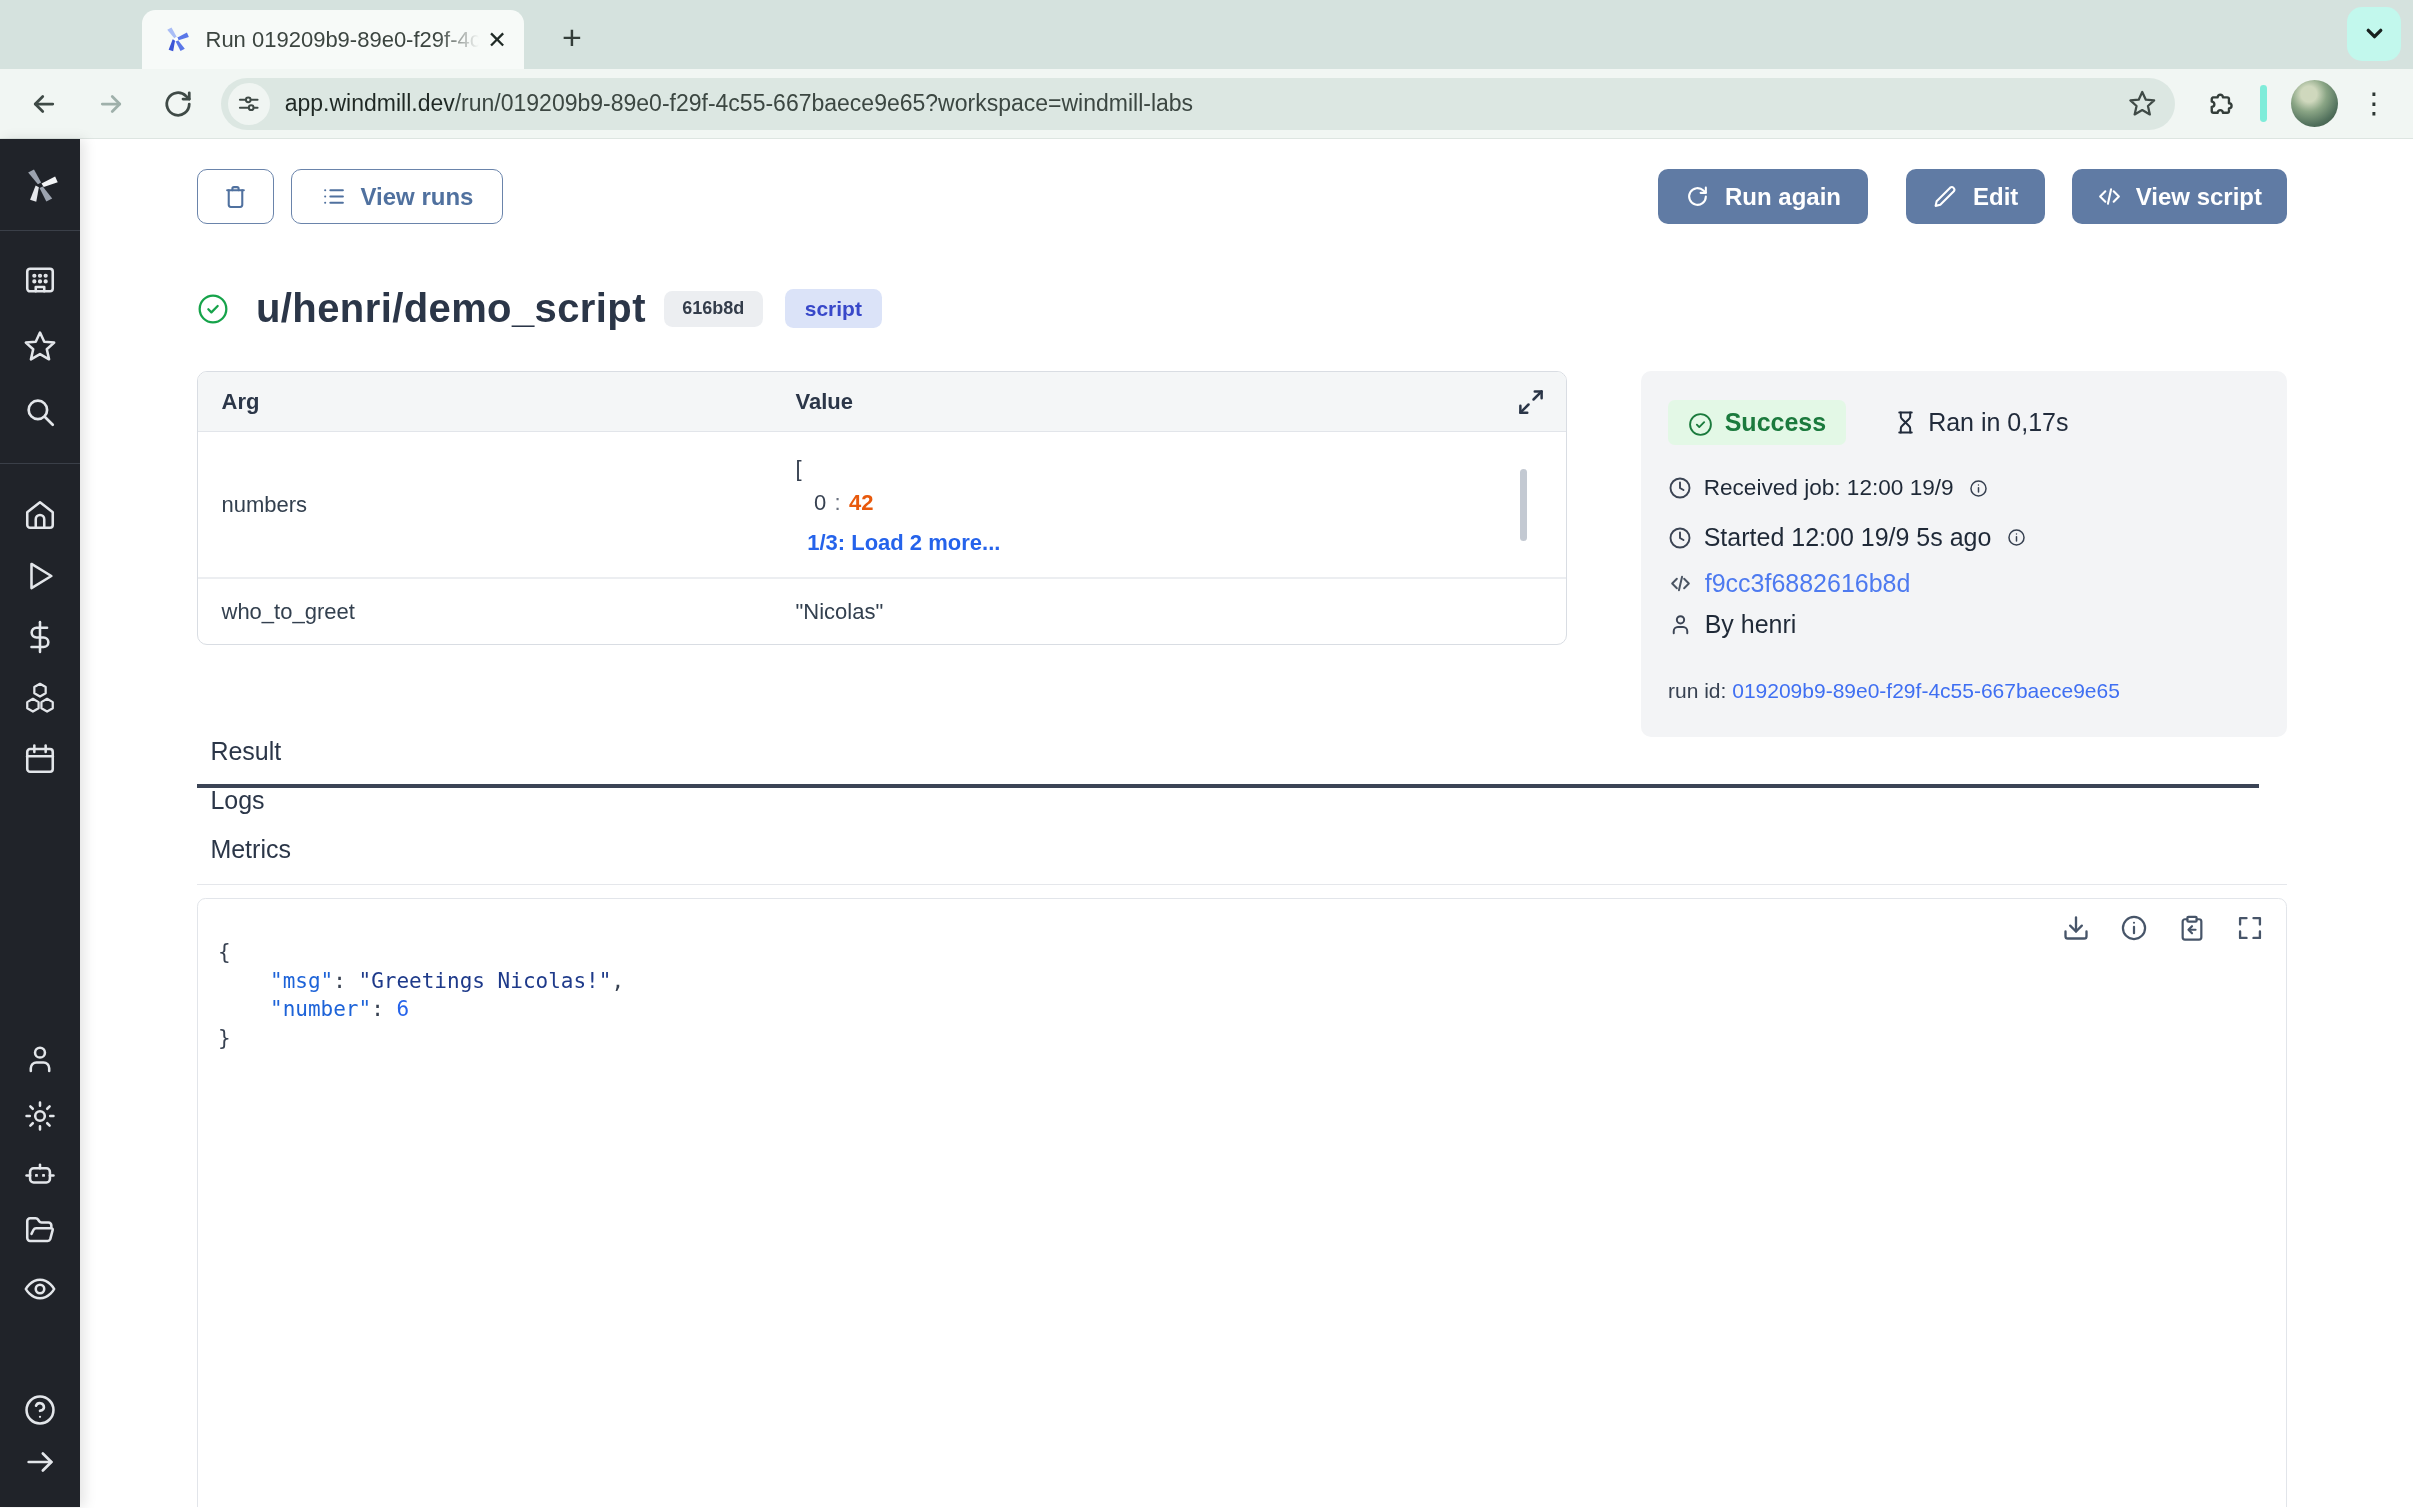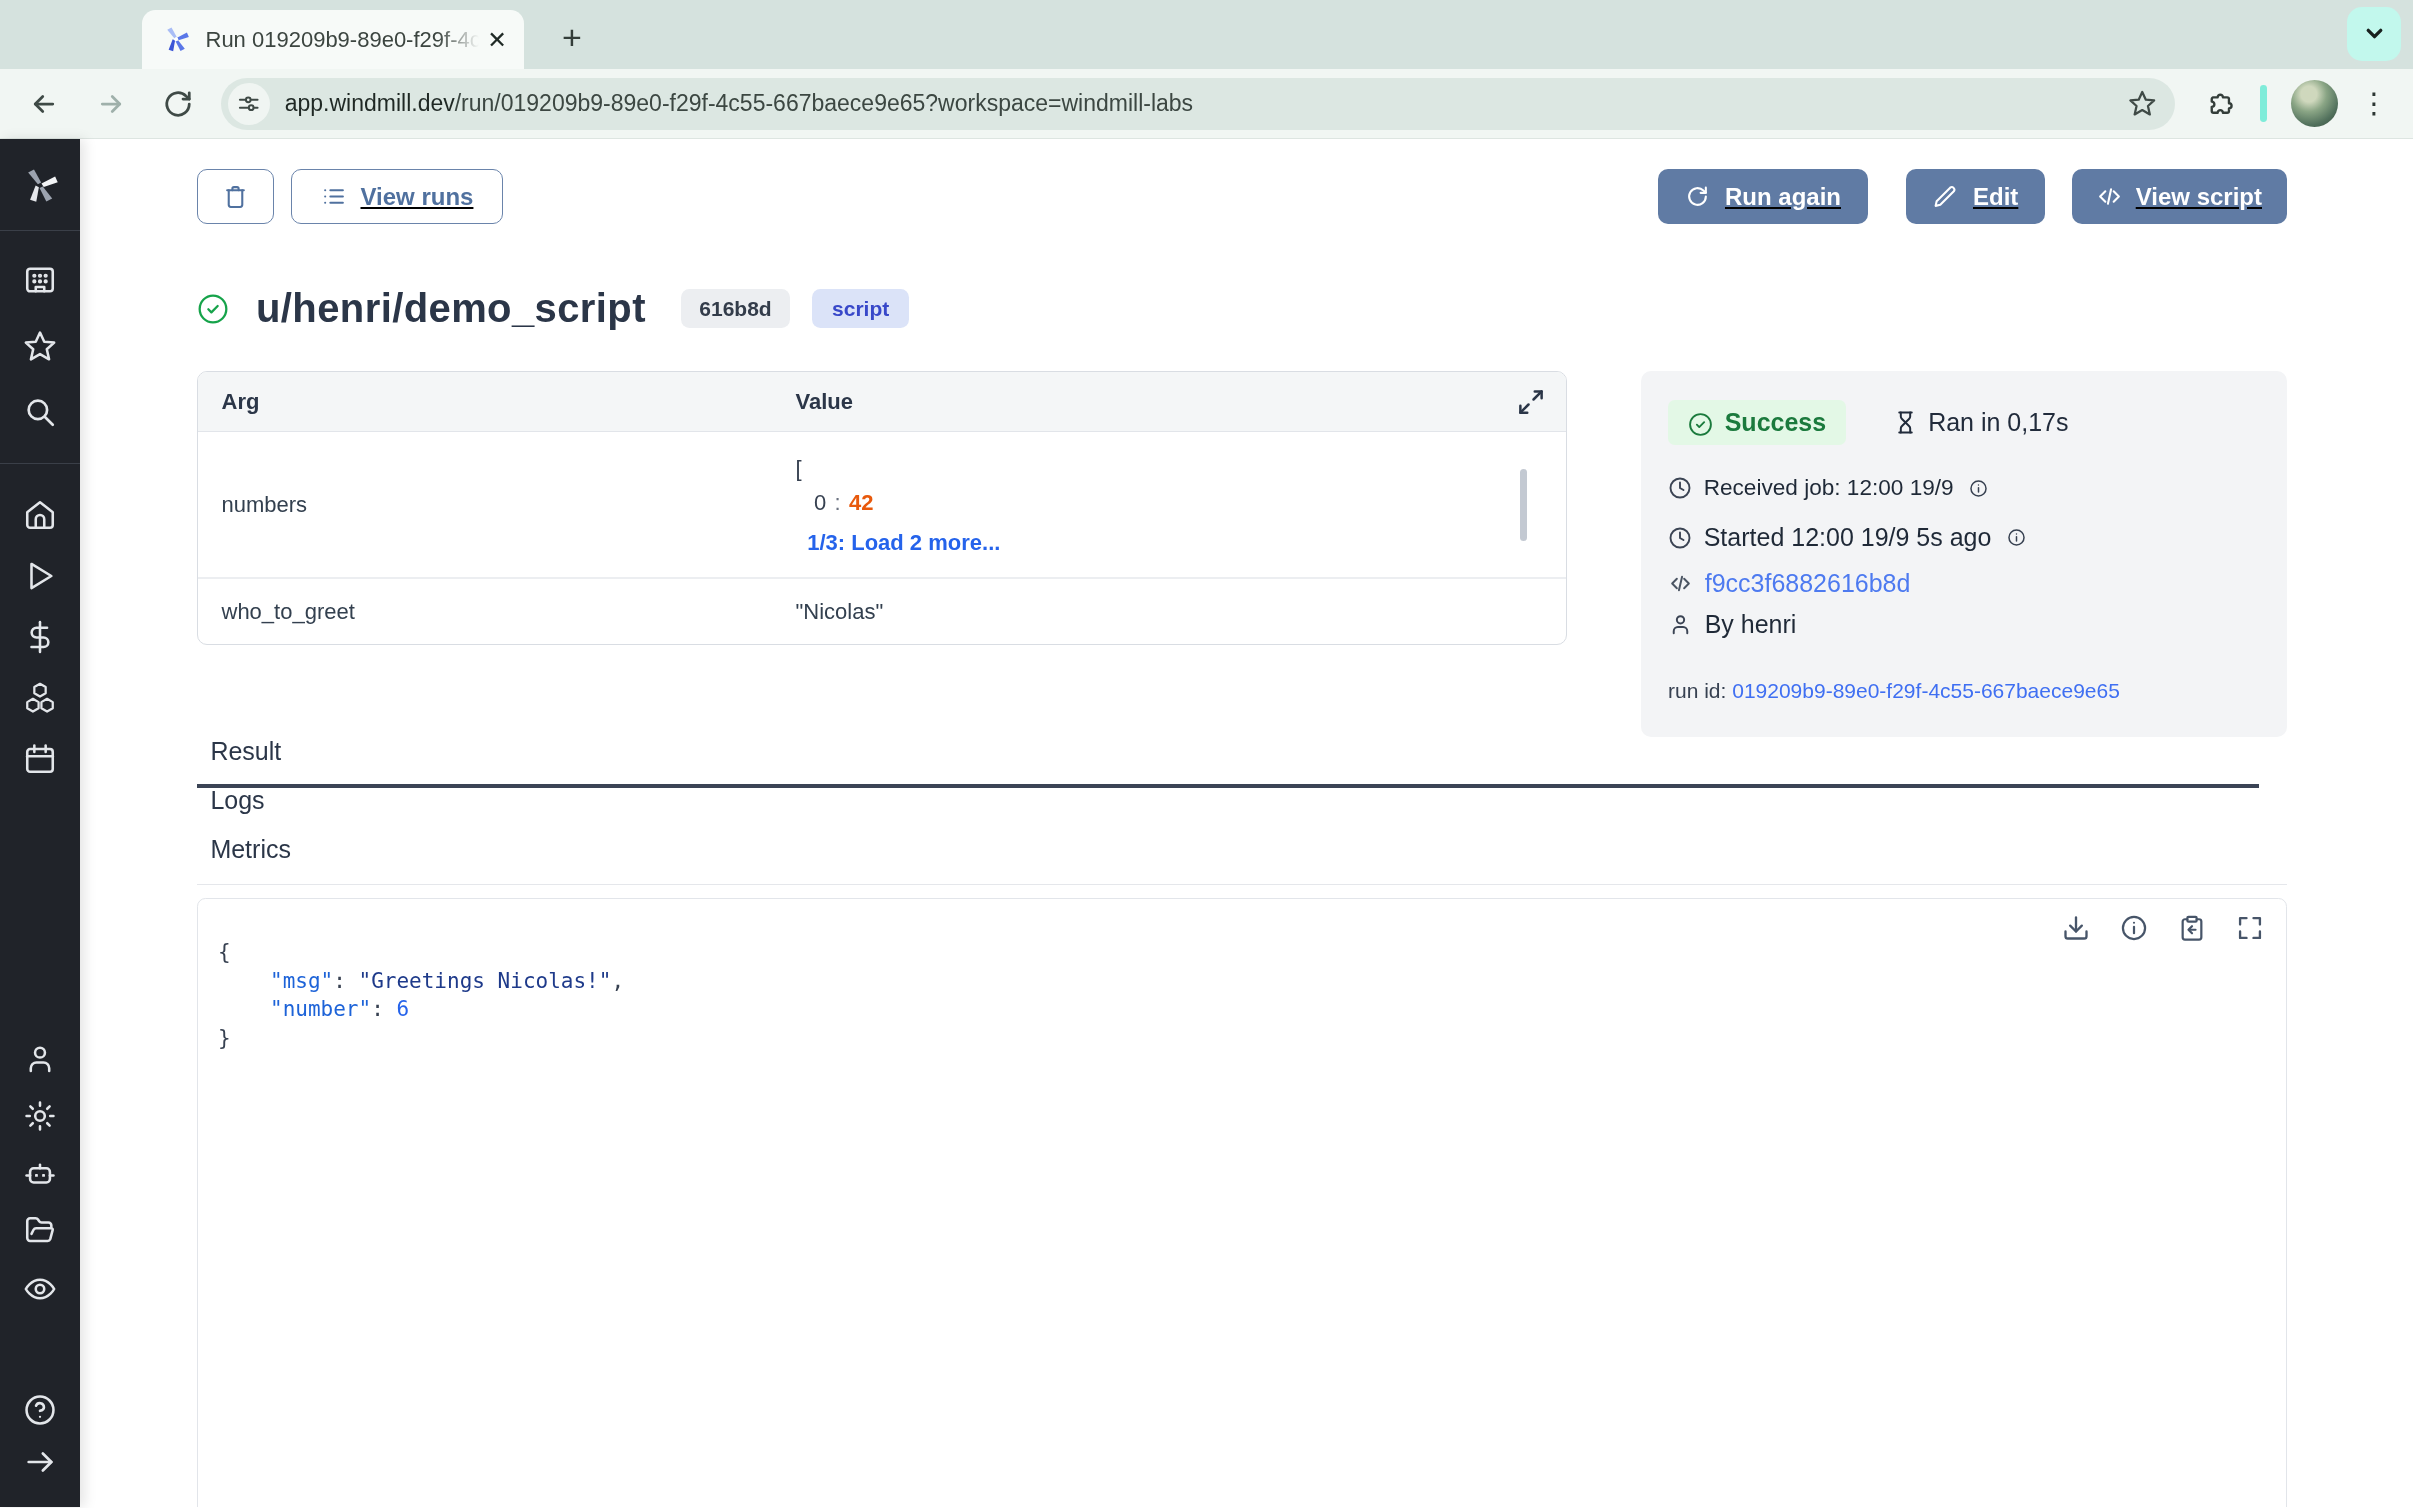--- a/index.html
+++ b/index.html
@@ -47,39 +47,39 @@
              box-shadow:5px 0 11.7px rgba(0,0,0,.10); }
   .sb-logo { width:39px; height:39px; margin-top:27px; }
   .sb-div { width:80px; height:0.8px; background:#3a3f48; margin-top:25px; }
   .sb-ic { width:34px; height:34px; color:#e3e6ea; }
   .mt38 { margin-top:32px; } .mt32 { margin-top:27px; } .mt40 { margin-top:34px; }
   .mt318 { margin-top:266px; } .mt28 { margin-top:23.5px; } .mt104 { margin-top:87px; } .mt22 { margin-top:18.4px; }
 
   .main { flex:1; padding:0 126px 0 117px; overflow:hidden; }
 
   
-  .actions { margin-top:30px; display:flex; align-items:flex-start;text-decoration:underline; }
+  .actions { margin-top:30px; display:flex; align-items:flex-start; }
   .btn { height:55px; border-radius:10px; display:inline-flex; align-items:center; justify-content:center;
          font-size:24px; font-weight:600; }
   .btn .ic { width:25px; height:25px; }
   .btn-outline { border:1.7px solid #6a84ab; color:#50719f; background:#fff; }
   .btn-fill { background:#607ba4; color:#fff; border:none; }
   .btn-trash { width:77px; margin-right:17px; }
   .btn-viewruns { padding:0 28.5px; gap:15px; }
   .spacer { flex:1; }
   .btn-runagain { padding:0 27px; gap:15px; margin-right:38px; }
   .btn-edit { padding:0 27px; gap:15px; margin-right:27px; }
   .btn-viewscript { padding:0 25px; gap:13.4px; }
 
   
   .titlerow { margin-top:62px; display:flex; align-items:center; }
   .title-check { width:32px; height:32px; color:#16a34a; margin-right:27px; }
   .page-title { font-size:40px; font-weight:700; color:#2b3648; letter-spacing:0.4px; }
   .badge { border-radius:8.4px; font-weight:600; }
-  .badge-hash { margin-left:35px; background:#ecee f1; background:#eceef1; color:#333c4a; font-size:21px; padding:7.5px 18.4px; }
+  .badge-hash { margin-left:18px; background:#ecee f1; background:#eceef1; color:#333c4a; font-size:18px; padding:7.5px 18.4px; }
   .badge-type { margin-left:22px; background:#dbe3f8; color:#3848c9; font-size:21px; padding:7.5px 20px; }
 
   
   .contentrow { margin-top:40px; display:flex; gap:74px; align-items:flex-start; }
 
   .argtable { width:1370px; border:0.8px solid #d9dde3; border-radius:10px; overflow:hidden; background:#fff; }
   .argtable .thead { display:grid; grid-template-columns:574px 1fr; background:#f4f6f7;
                      border-bottom:0.8px solid #e2e5ea; height:60px; align-items:center; position:relative; }
   .argtable .th { font-size:22px; font-weight:600; color:#2b3648; padding-left:23.5px; }
   .expand2 { position:absolute; right:20px; top:15px; width:30px; height:30px; color:#2b3648; }

